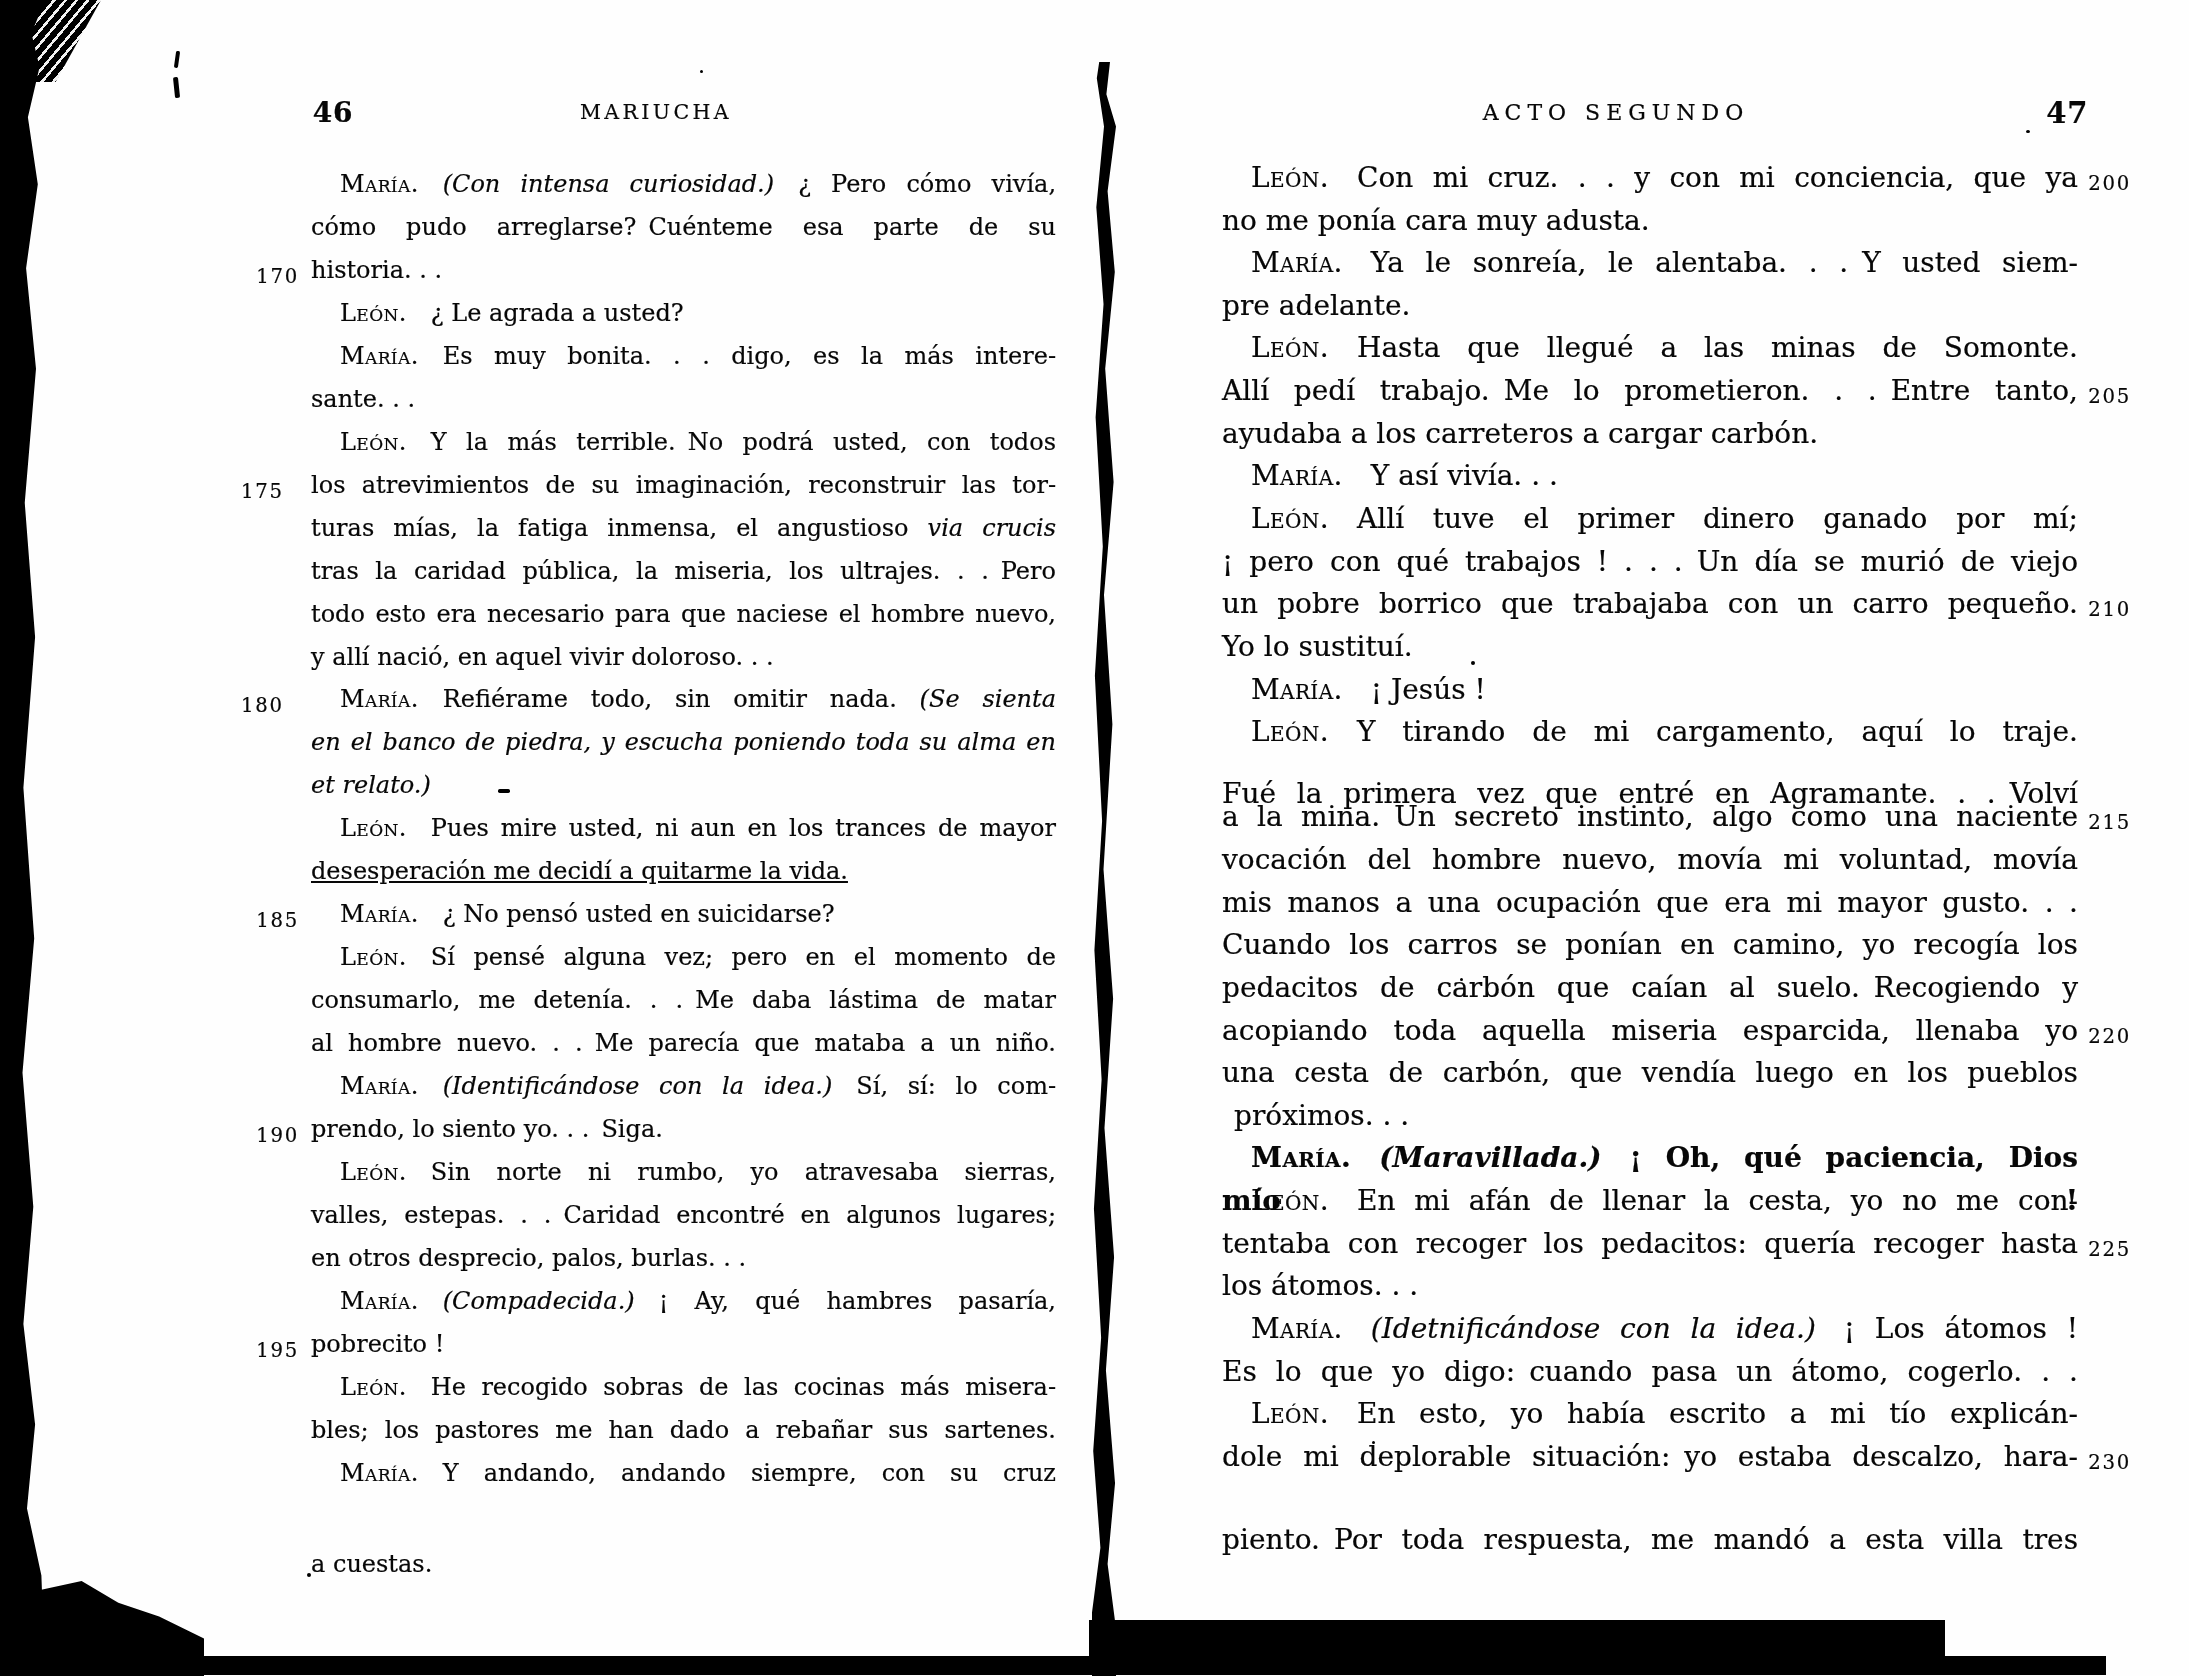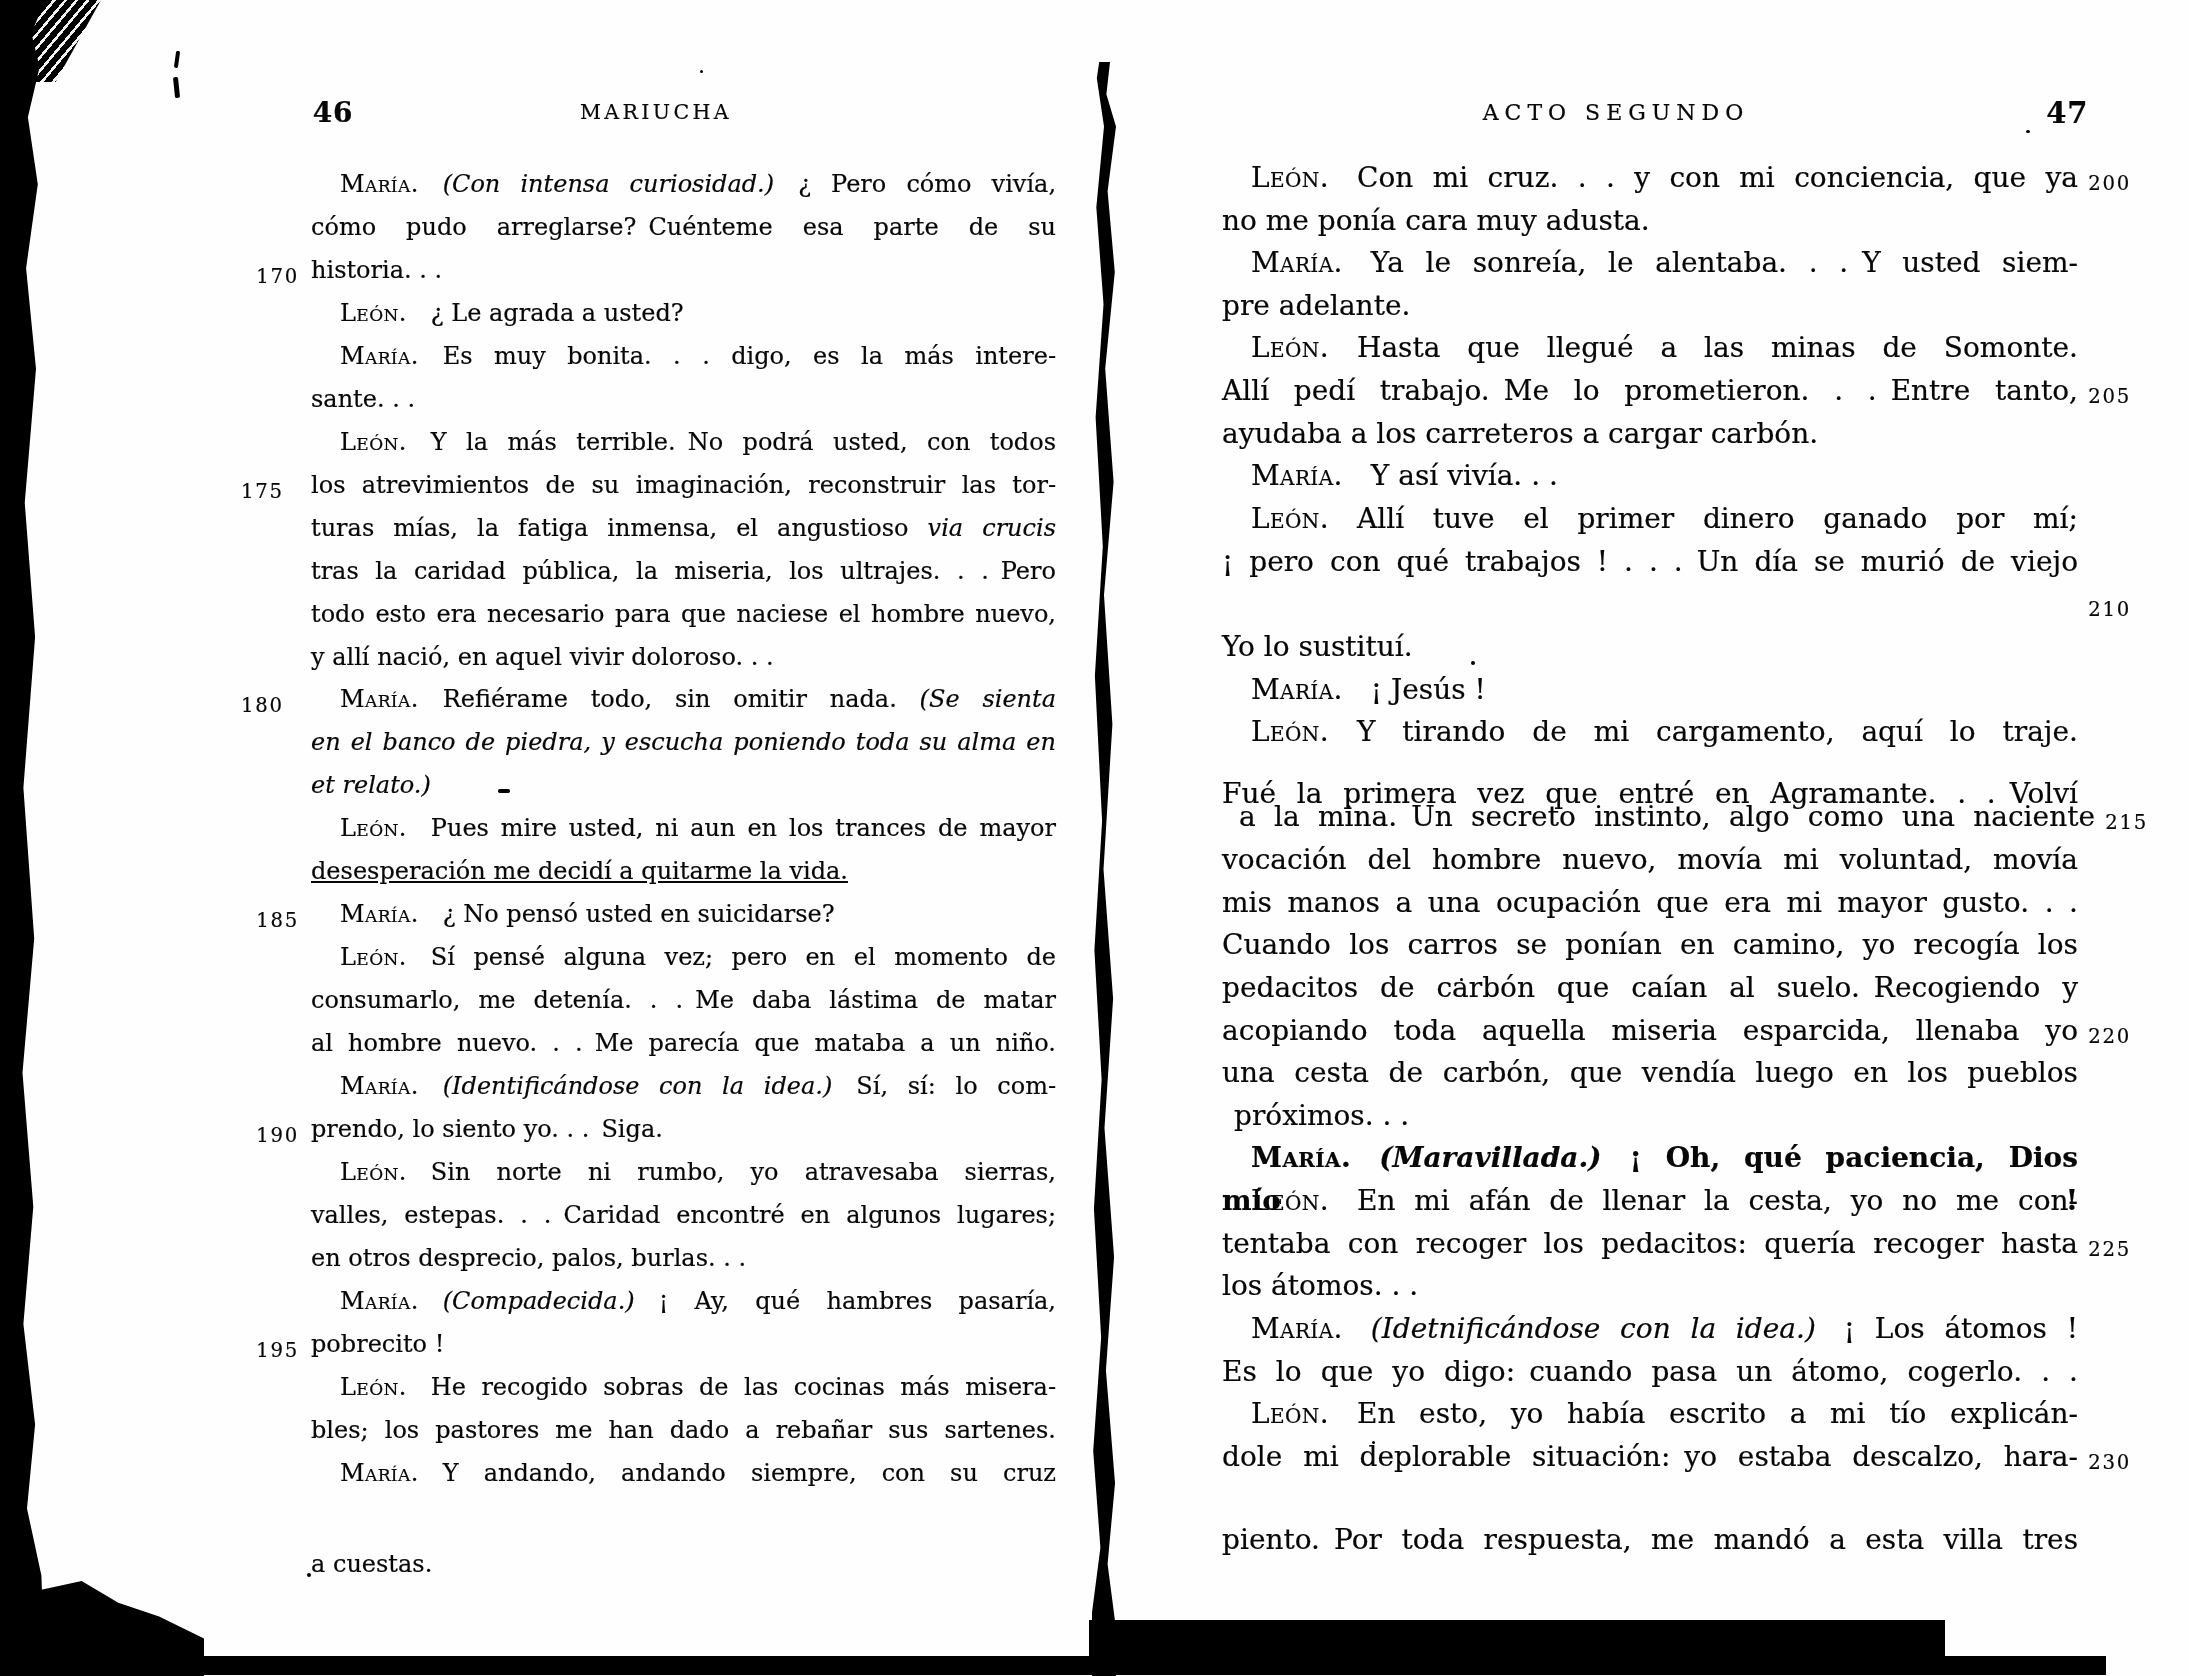--- a/index.html
+++ b/index.html
@@ -113,26 +113,26 @@
       <div class="ln j ind" style="top: 60px;"><span class="sc">León.</span><span> Con mi cruz. . . y con mi conciencia, que ya</span><span class="lineno">200</span></div>
       <div class="ln" style="top: 103px;"><span>no me ponía cara muy adusta.</span></div>
       <div class="ln j ind" style="top: 145px;"><span class="sc">María.</span><span> Ya le sonreía, le alentaba. . . Y usted siem-</span></div>
       <div class="ln" style="top: 188px;"><span>pre adelante.</span></div>
       <div class="ln j ind" style="top: 230px;"><span class="sc">León.</span><span> Hasta que llegué a las minas de Somonte.</span></div>
       <div class="ln j" style="top: 273px;"><span>Allí pedí trabajo. Me lo prometieron. . . Entre tanto,</span><span class="lineno">205</span></div>
       <div class="ln" style="top: 316px;"><span>ayudaba a los carreteros a cargar carbón.</span></div>
       <div class="ln ind" style="top: 358px;"><span class="sc">María.</span><span> Y así vivía. . .</span></div>
       <div class="ln j ind" style="top: 401px;"><span class="sc">León.</span><span> Allí tuve el primer dinero ganado por mí;</span></div>
       <div class="ln j" style="top: 444px;"><span>¡ pero con qué trabajos ! . . . Un día se murió de viejo</span></div>
-      <div class="ln j" style="top: 486px;"><span class="lineno">210</span></div>
+      <div class="ln j" style="top: 486px;"><span>un pobre borrico que trabajaba con un carro pequeño.</span><span class="lineno">210</span></div>
       <div class="ln" style="top: 529px;"><span>Yo lo sustituí.</span></div>
       <div class="ln ind" style="top: 572px;"><span class="sc">María.</span><span> ¡ Jesús !</span></div>
       <div class="ln j ind" style="top: 614px;"><span class="sc">León.</span><span> Y tirando de mi cargamento, aquí lo traje.</span></div>
       <div class="ln j" style="top: 676px;"><span>Fué la primera vez que entré en Agramante. . . Volví</span></div>
-      <div class="ln j" style="top: 699px; margin-left: 17px;"><span>a la mina. Un secreto instinto, algo como una naciente</span><span class="lineno">215</span></div>
+      <div class="ln j" style="top: 699px;"><span>a la mina. Un secreto instinto, algo como una naciente</span><span class="lineno">215</span></div>
       <div class="ln j" style="top: 742px;"><span>vocación del hombre nuevo, movía mi voluntad, movía</span></div>
       <div class="ln j" style="top: 785px;"><span>mis manos a una ocupación que era mi mayor gusto. . .</span></div>
       <div class="ln j" style="top: 827px;"><span>Cuando los carros se ponían en camino, yo recogía los</span></div>
       <div class="ln j" style="top: 870px;"><span>pedacitos de carbón que caían al suelo. Recogiendo y</span></div>
       <div class="ln j" style="top: 913px;"><span>acopiando toda aquella miseria esparcida, llenaba yo</span><span class="lineno">220</span></div>
       <div class="ln j" style="top: 955px;"><span>una cesta de carbón, que vendía luego en los pueblos</span></div>
       <div class="ln" style="top: 998px; margin-left: 12px;"><span>próximos. . .</span></div>
       <div class="ln j ind" style="top: 1040px; font-weight: bold;"><span class="sc">María.</span><span> </span><span class="it">(Maravillada.)</span><span> ¡ Oh, qué paciencia, Dios mío !</span></div>
       <div class="ln j ind" style="top: 1083px;"><span class="sc">León.</span><span> En mi afán de llenar la cesta, yo no me con-</span></div>
       <div class="ln j" style="top: 1126px;"><span>tentaba con recoger los pedacitos: quería recoger hasta</span><span class="lineno">225</span></div>

